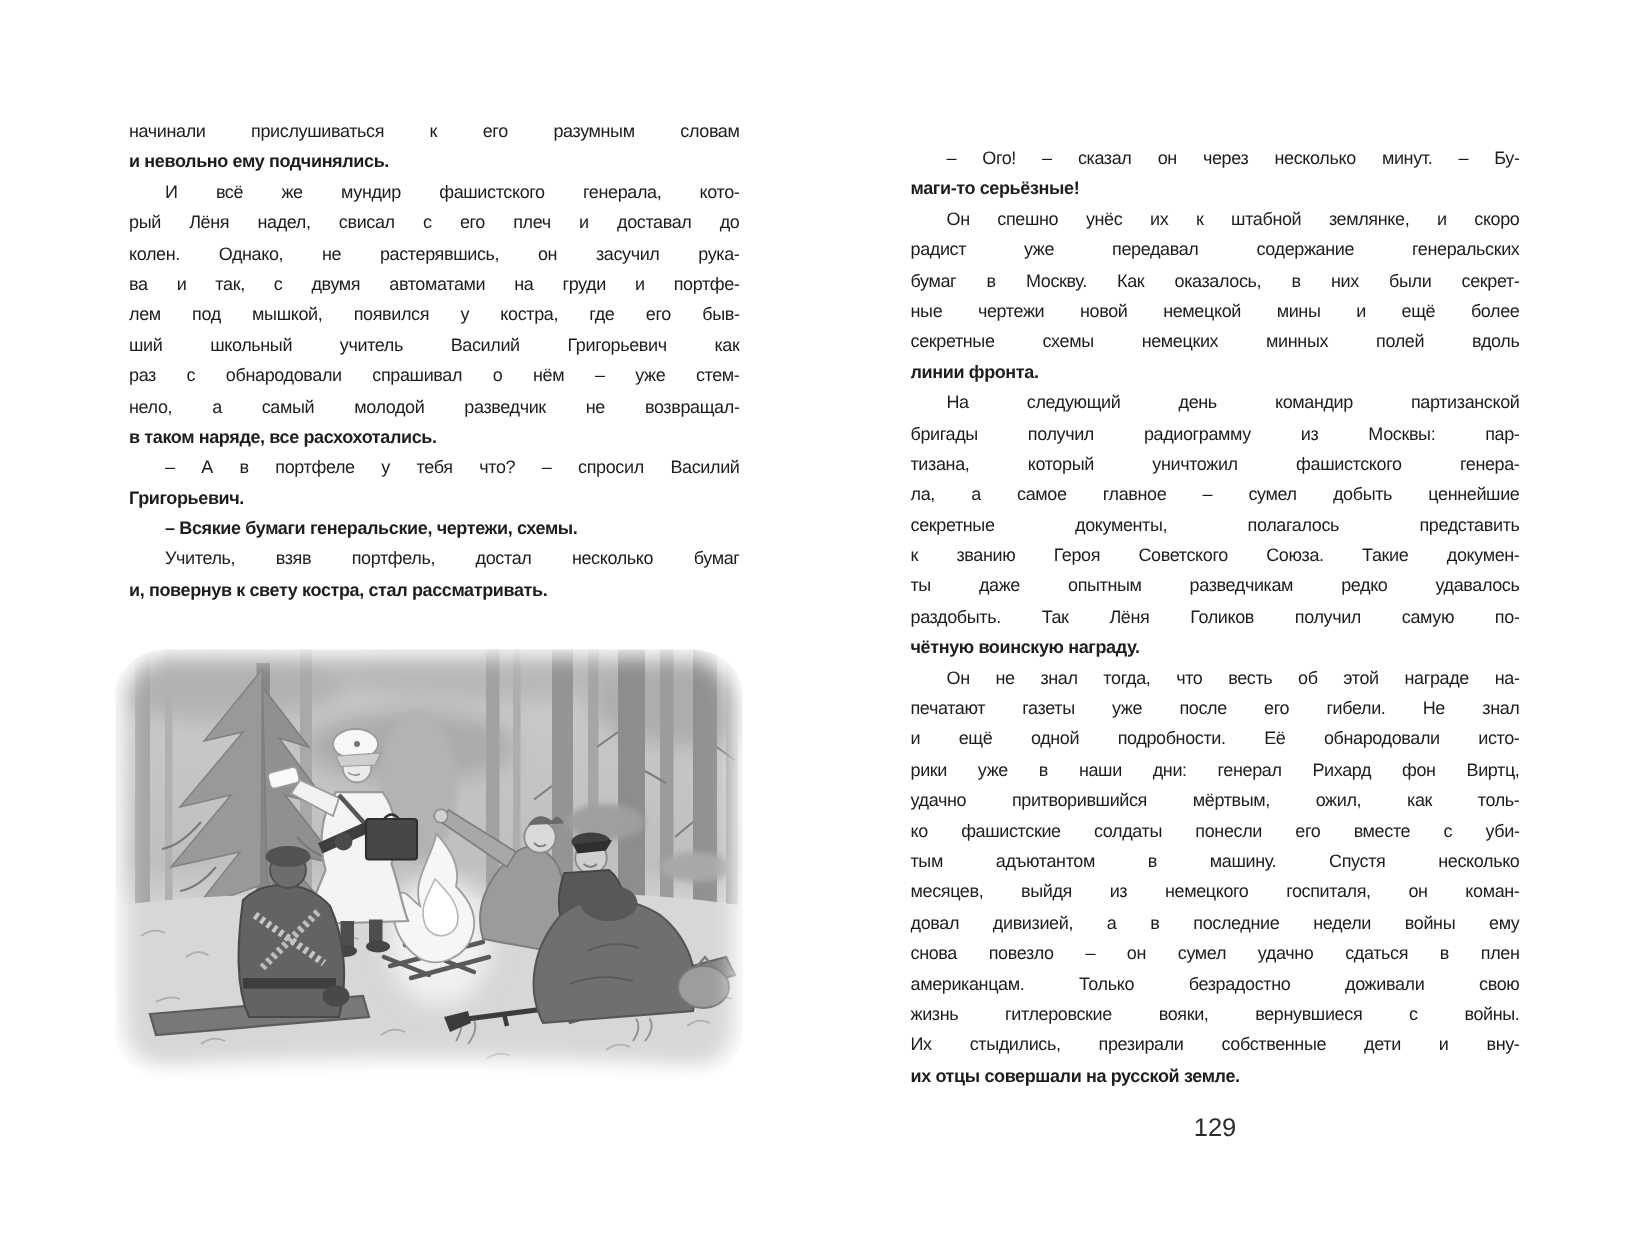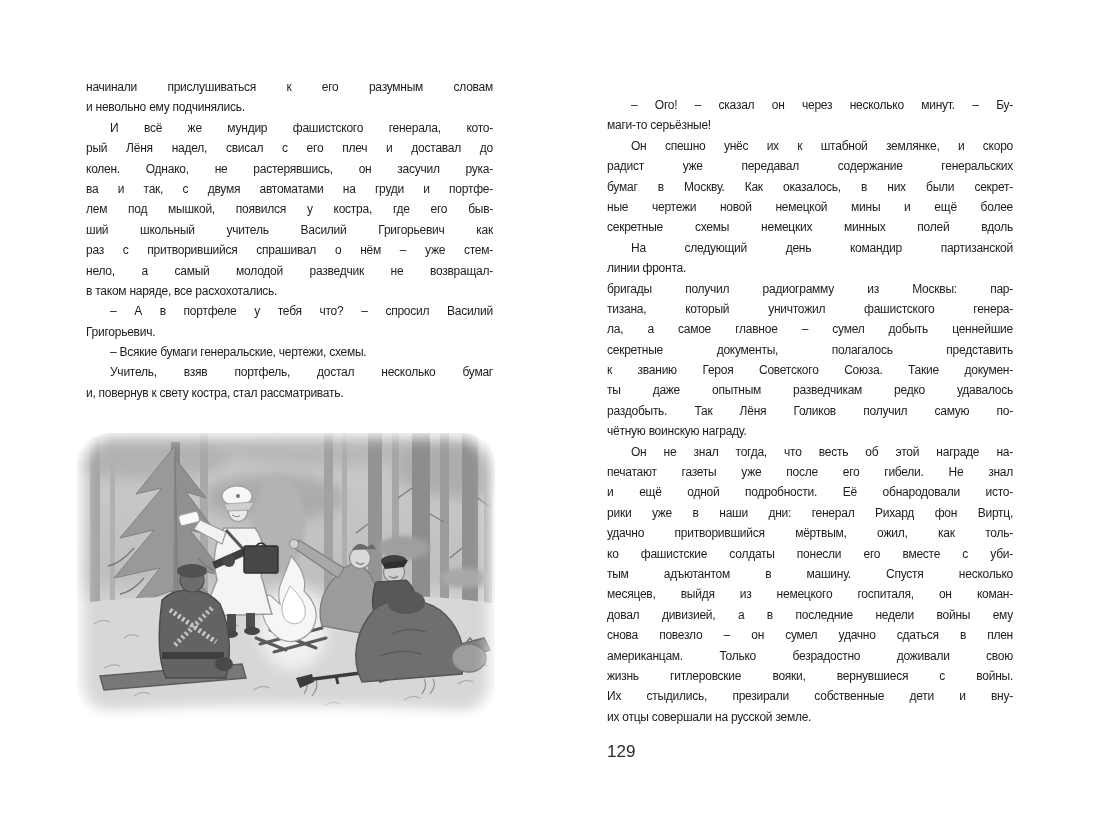--- a/index.html
+++ b/index.html
@@ -8,42 +8,42 @@
     font-family:"Liberation Sans","DejaVu Sans",sans-serif;color:#1d1d1d;
     overflow:hidden;
   }
   .column{position:absolute;width:407px;font-size:12px;letter-spacing:-0.25px;}
   #left-column{left:86px;top:77px;}
   #right-column{left:607px;top:95px;width:406px;}
   .line{
     height:20.4px;line-height:20.4px;overflow:hidden;
     text-align:justify;text-align-last:justify;
   }
-  .line.last{text-align-last:left;}
+  .line.last{text-align-last:left;font-weight:bold;}
   .line.ind{text-indent:24px;}
   .illustration{position:absolute;left:74px;top:428px;width:424px;height:296px;}
   .illustration svg{display:block;width:100%;height:100%;}
   .page-number{
     position:absolute;left:607px;top:742px;width:406px;
-    text-align:left;font-size:17px;color:#2a2a2a;
+    text-align:center;font-size:17px;color:#2a2a2a;
   }
 </style>
 </head>
 <body>
 
 <div id="left-column" class="column">
     <div class="line">начинали прислушиваться к его разумным словам</div>
     <div class="line last">и невольно ему подчинялись.</div>
     <div class="line ind">И всё же мундир фашистского генерала, кото-</div>
     <div class="line">рый Лёня надел, свисал с его плеч и доставал до</div>
     <div class="line">колен. Однако, не растерявшись, он засучил рука-</div>
     <div class="line">ва и так, с двумя автоматами на груди и портфе-</div>
     <div class="line">лем под мышкой, появился у костра, где его быв-</div>
     <div class="line">ший школьный учитель Василий Григорьевич как</div>
-    <div class="line">раз с притворившийся спрашивал о нём – уже стем-</div>
+    <div class="line">раз с обнародовали спрашивал о нём – уже стем-</div>
     <div class="line">нело, а самый молодой разведчик не возвращал-</div>
     <div class="line last">в таком наряде, все расхохотались.</div>
     <div class="line ind">– А в портфеле у тебя что? – спросил Василий</div>
     <div class="line last">Григорьевич.</div>
     <div class="line last ind">– Всякие бумаги генеральские, чертежи, схемы.</div>
     <div class="line ind">Учитель, взяв портфель, достал несколько бумаг</div>
     <div class="line last">и, повернув к свету костра, стал рассматривать.</div>
   </div>
 
 <div class="illustration">
@@ -177,22 +177,22 @@
 </div>
 
 <div id="right-column" class="column">
     <div class="line ind">– Ого! – сказал он через несколько минут. – Бу-</div>
     <div class="line last">маги-то серьёзные!</div>
     <div class="line ind">Он спешно унёс их к штабной землянке, и скоро</div>
     <div class="line">радист уже передавал содержание генеральских</div>
     <div class="line">бумаг в Москву. Как оказалось, в них были секрет-</div>
     <div class="line">ные чертежи новой немецкой мины и ещё более</div>
     <div class="line">секретные схемы немецких минных полей вдоль</div>
+    <div class="line last">линии фронта.</div>
     <div class="line ind">На следующий день командир партизанской</div>
-    <div class="line last">линии фронта.</div>
     <div class="line">бригады получил радиограмму из Москвы: пар-</div>
     <div class="line">тизана, который уничтожил фашистского генера-</div>
     <div class="line">ла, а самое главное – сумел добыть ценнейшие</div>
     <div class="line">секретные документы, полагалось представить</div>
     <div class="line">к званию Героя Советского Союза. Такие докумен-</div>
     <div class="line">ты даже опытным разведчикам редко удавалось</div>
     <div class="line">раздобыть. Так Лёня Голиков получил самую по-</div>
     <div class="line last">чётную воинскую награду.</div>
     <div class="line ind">Он не знал тогда, что весть об этой награде на-</div>
     <div class="line">печатают газеты уже после его гибели. Не знал</div>

